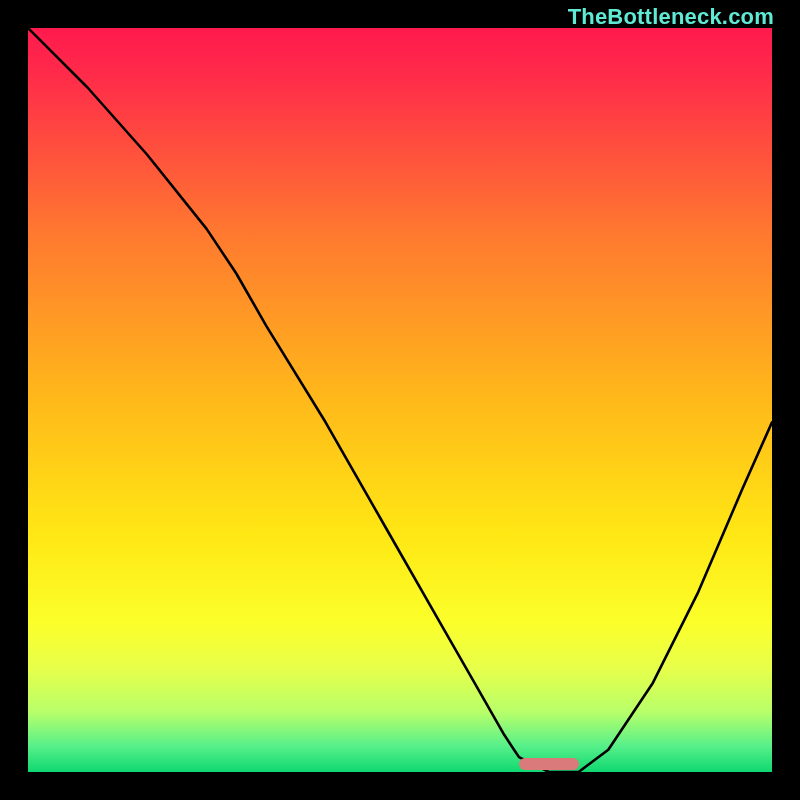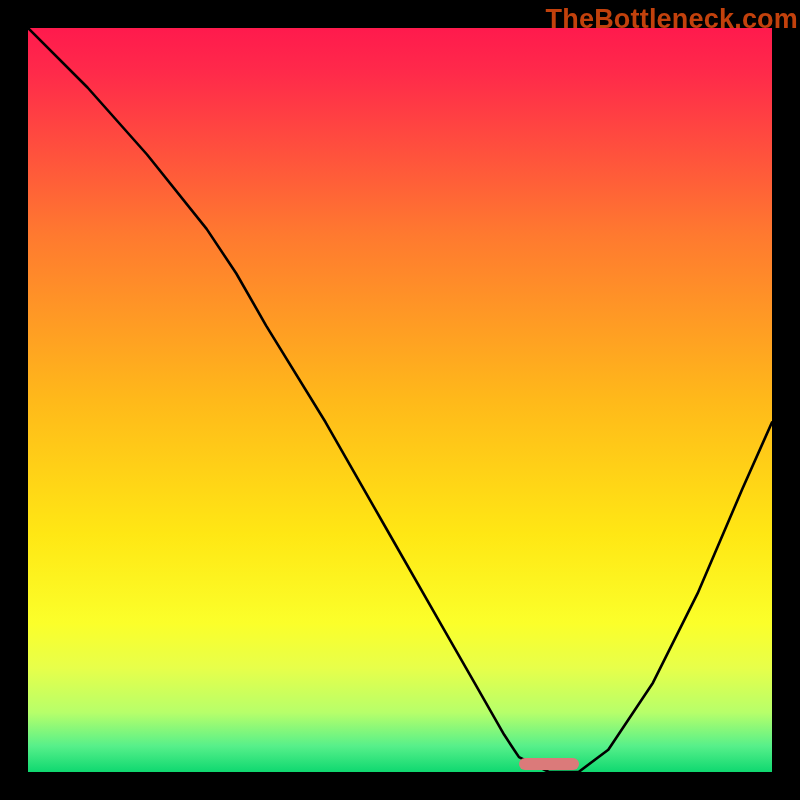--- a/index.html
+++ b/index.html
@@ -13,23 +13,23 @@
   }
   .frame {
     position: relative;
     width: 800px;
     height: 800px;
     background: #000;
   }
   .watermark {
     position: absolute;
     top: 4px;
-    right: 2px;
-    color: #c2410c;
-    font-size: 27px;
+    right: 26px;
+    color: #5eead4;
+    font-size: 22px;
     font-weight: 600;
     letter-spacing: 0.2px;
     z-index: 10;
   }
   .plot-area {
     position: absolute;
     left: 28px;
     top: 28px;
     width: 744px;
     height: 744px;

